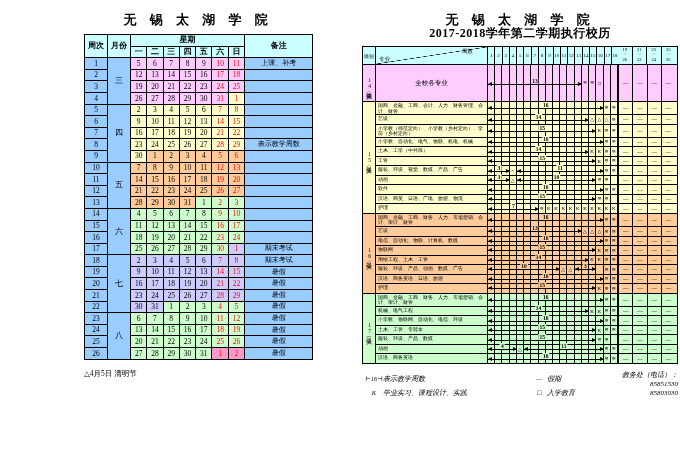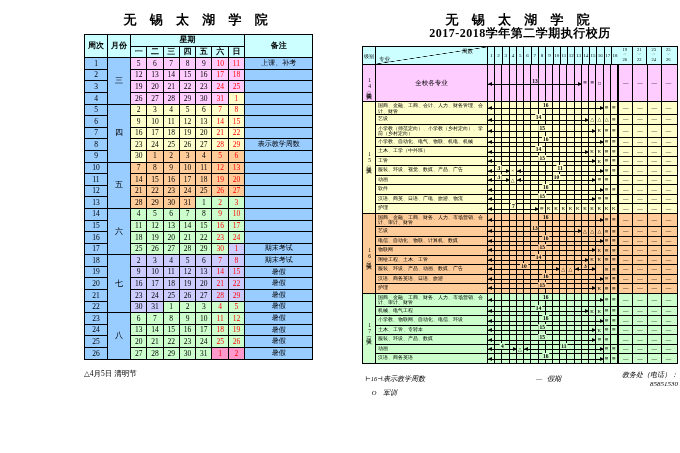--- a/index.html
+++ b/index.html
@@ -1401,17 +1401,20 @@
     </div>
   <div class="legend" id="legendBox">
       <div class="lrow">
         <span class="lsym">⊢16⊣</span>
         <span class="ltext">表示教学周数</span>
         <span class="lsym2">—</span>
         <span class="ltext2">假期</span>
         <span class="lextra">教务处（电话）：85851530</span>
       </div>
       <div class="lrow">
-        <span class="lsym">O</span>
-        <span class="ltext">军训</span>
+        <span class="lsym">K</span>
+        <span class="ltext">毕业实习、课程设计、实践</span>
+        <span class="lsym2">□</span>
+        <span class="ltext2">入学教育</span>
+        <span class="lextra">85803030</span>
       </div>
     </div>
 </div>
 
 </body></html>

